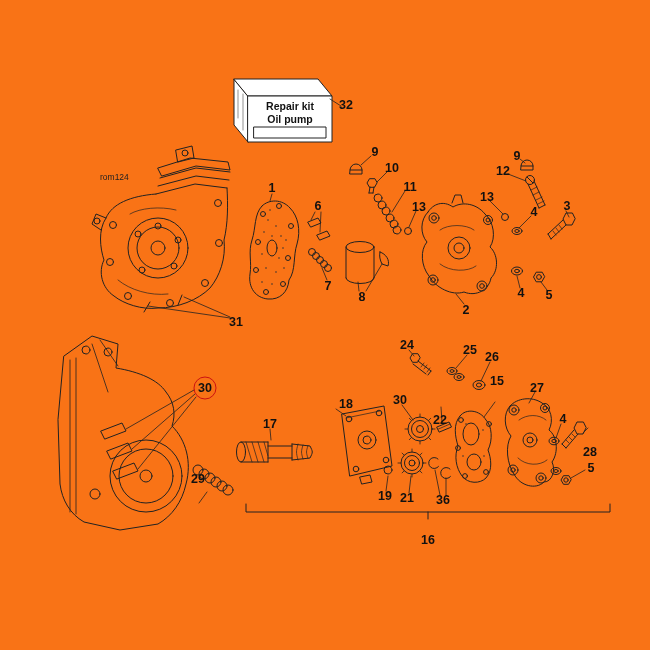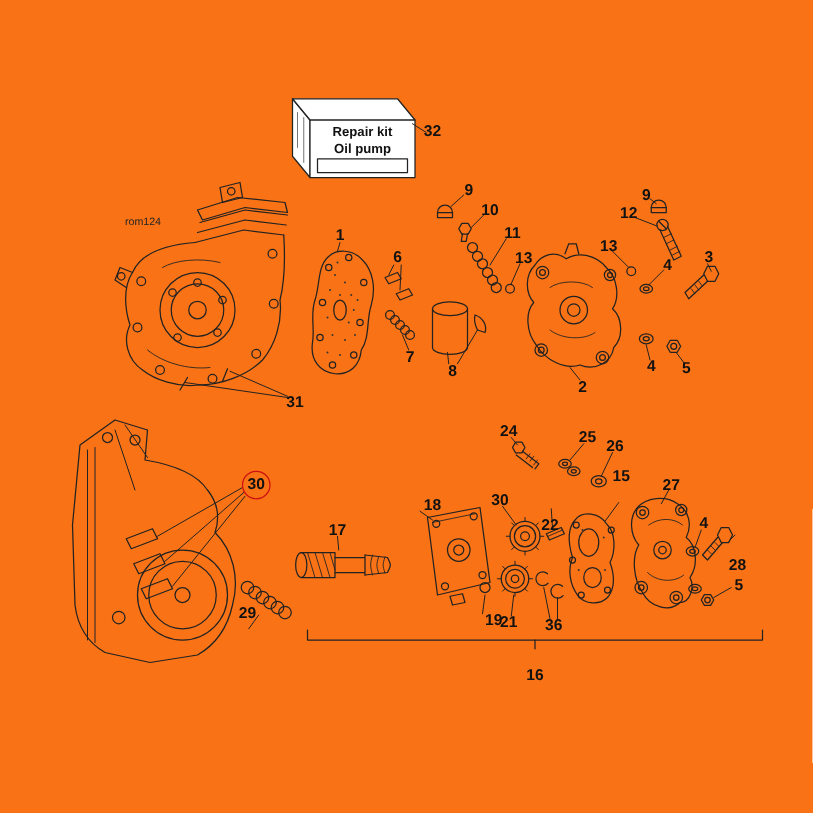--- a/index.html
+++ b/index.html
@@ -392,29 +392,29 @@
       <span class="callout" style="left: 419px; top: 207px;">13</span>
       <span class="callout" style="left: 466px; top: 310px;">2</span>
       <span class="callout" style="left: 517px; top: 156px;">9</span>
       <span class="callout" style="left: 503px; top: 171px;">12</span>
       <span class="callout" style="left: 487px; top: 197px;">13</span>
       <span class="callout" style="left: 534px; top: 212px;">4</span>
       <span class="callout" style="left: 567px; top: 206px;">3</span>
       <span class="callout" style="left: 521px; top: 293px;">4</span>
       <span class="callout" style="left: 549px; top: 295px;">5</span>
       <span class="callout highlighted" style="left: 205px; top: 388px;">30</span>
-      <span class="callout" style="left: 198px; top: 491px;">29</span>
+      <span class="callout" style="left: 198px; top: 479px;">29</span>
       <span class="callout" style="left: 407px; top: 345px;">24</span>
       <span class="callout" style="left: 470px; top: 350px;">25</span>
       <span class="callout" style="left: 492px; top: 357px;">26</span>
       <span class="callout" style="left: 270px; top: 424px;">17</span>
       <span class="callout" style="left: 346px; top: 404px;">18</span>
       <span class="callout" style="left: 400px; top: 400px;">30</span>
       <span class="callout" style="left: 440px; top: 420px;">22</span>
-      <span class="callout" style="left: 385px; top: 496px; margin-left: 10px;">19</span>
+      <span class="callout" style="left: 385px; top: 496px;">19</span>
       <span class="callout" style="left: 407px; top: 498px;">21</span>
       <span class="callout" style="left: 443px; top: 500px;">36</span>
       <span class="callout" style="left: 497px; top: 381px;">15</span>
       <span class="callout" style="left: 537px; top: 388px;">27</span>
       <span class="callout" style="left: 563px; top: 419px;">4</span>
       <span class="callout" style="left: 590px; top: 424px; margin-top: 28px;">28</span>
       <span class="callout" style="left: 591px; top: 468px;">5</span>
       <span class="callout" style="left: 428px; top: 540px;">16</span>
     </div>
 

